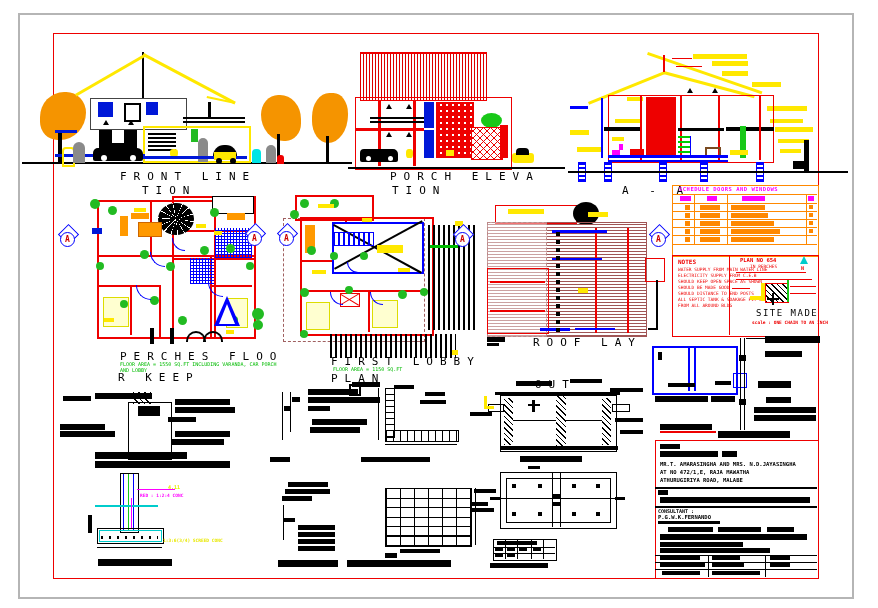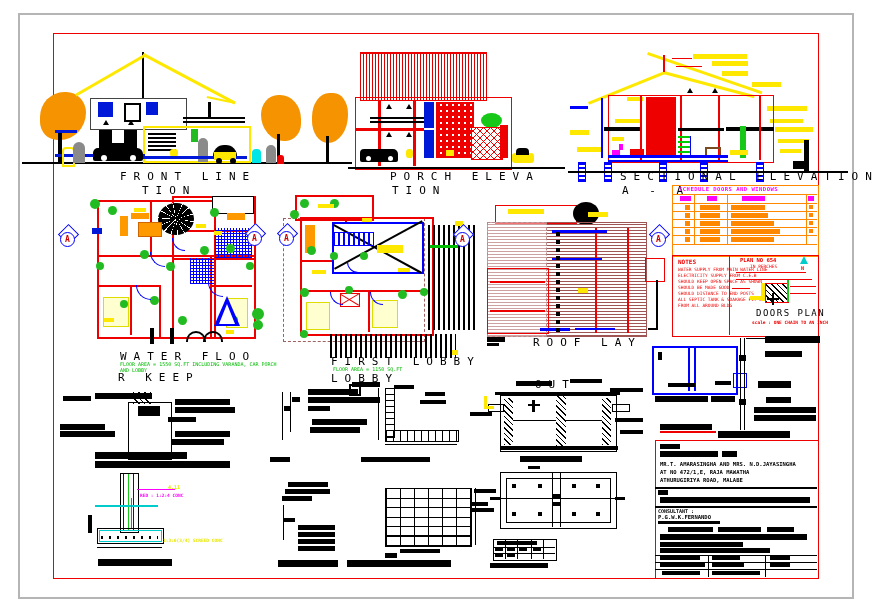--- a/index.html
+++ b/index.html
@@ -156,21 +156,20 @@
     <div class="a hh-blue" style="left:604px;top:162px;width:6px;height:18px;border:1px solid #00f"></div>
     <div class="a hh-blue" style="left:659px;top:162px;width:6px;height:18px;border:1px solid #00f"></div>
     <div class="a hh-blue" style="left:700px;top:162px;width:6px;height:18px;border:1px solid #00f"></div>
     <div class="a hh-blue" style="left:756px;top:162px;width:6px;height:18px;border:1px solid #00f"></div>
     <div class="a" style="left:804px;top:140px;width:5px;height:32px;background:#000"></div>
     <div class="a" style="left:793px;top:161px;width:16px;height:8px;background:#000"></div>
     <div class="a" style="left:570px;top:106px;width:18px;height:3px;background:#00f"></div>
     <div class="a" style="left:601px;top:98px;width:2px;height:60px;background:#00f"></div>
     <div class="a" style="left:759px;top:96px;width:2px;height:64px;background:#e00"></div>
     <div class="a" style="left:568px;top:171px;width:280px;height:2px;background:#000"></div>
-    <div class="t ttl" style="left:620px;top:170px">SECTIONAL ELEVATION</div>
     <div class="t ttl" style="left:622px;top:184px">A - A</div>
   </div>
 
   <div class="grp">
     <div class="a" style="left:97px;top:200px;width:115px;height:135px;border:2px solid #e00"></div>
     <div class="a" style="left:172px;top:196px;width:80px;height:60px;border:2px solid #e00"></div>
     <div class="a" style="left:97px;top:285px;width:60px;height:50px;border:2px solid #e00"></div>
     <div class="a" style="left:210px;top:255px;width:42px;height:80px;border:2px solid #e00"></div>
     <div class="a" style="left:97px;top:255px;width:115px;height:2px;background:#e00"></div>
     <div class="a" style="left:150px;top:200px;width:2px;height:55px;background:#e00"></div>
@@ -212,21 +211,21 @@
     <div class="arc" style="left:136px;top:285px;width:14px;height:14px"></div>
     <div class="arc" style="left:208px;top:282px;width:14px;height:14px"></div>
     <div class="arc" style="left:172px;top:238px;width:12px;height:12px"></div>
     <div class="a" style="left:214px;top:296px;width:26px;height:30px;background:#00f;clip-path:polygon(50% 0,100% 100%,0 100%)"></div>
     <div class="a" style="left:219px;top:304px;width:16px;height:20px;background:#fff;clip-path:polygon(50% 0,100% 100%,0 100%)"></div>
     <div class="a" style="left:186px;top:331px;width:16px;height:9px;border:2px solid #000;border-bottom:none;border-radius:16px 16px 0 0"></div>
     <div class="a" style="left:203px;top:331px;width:16px;height:9px;border:2px solid #000;border-bottom:none;border-radius:16px 16px 0 0"></div>
     <div class="a" style="left:150px;top:328px;width:4px;height:16px;background:#000"></div>
     <div class="a" style="left:170px;top:328px;width:4px;height:16px;background:#000"></div>
     <div class="a" style="left:92px;top:228px;width:10px;height:6px;background:#0018d8"></div>
-    <div class="t ttl" style="left:120px;top:350px">WATER FLOO</div>
+    <div class="t ttl" style="left:120px;top:350px">PERCHES FLOO</div>
     <div class="t" style="left:120px;top:361px;font-size:5px;color:#00bb00">FLOOR AREA = 1550 SQ.FT INCLUDING VARANDA, CAR PORCH</div>
     <div class="t" style="left:120px;top:367px;font-size:5px;color:#00bb00">AND LOBBY</div>
     <div class="t ttl" style="left:118px;top:371px">R KEEP</div>
   </div>
 
   <div class="grp">
     <div class="a" style="left:283px;top:218px;width:140px;height:122px;border:1.5px dashed #a06060"></div>
     <div class="a" style="left:295px;top:195px;width:75px;height:22px;border:2px solid #e00"></div>
     <div class="pl" style="left:300px;top:199px;width:9px;height:9px"></div>
     <div class="pl" style="left:330px;top:199px;width:9px;height:9px"></div>
@@ -262,21 +261,21 @@
     <div class="pl" style="left:307px;top:246px;width:9px;height:9px"></div>
     <div class="pl" style="left:330px;top:252px;width:8px;height:8px"></div>
     <div class="pl" style="left:360px;top:252px;width:8px;height:8px"></div>
     <div class="pl" style="left:300px;top:288px;width:9px;height:9px"></div>
     <div class="pl" style="left:345px;top:286px;width:8px;height:8px"></div>
     <div class="pl" style="left:398px;top:290px;width:9px;height:9px"></div>
     <div class="pl" style="left:420px;top:288px;width:8px;height:8px"></div>
     <div class="pl" style="left:300px;top:330px;width:8px;height:8px"></div>
     <div class="t ttl" style="left:331px;top:355px">FIRST LOBBY</div>
     <div class="t" style="left:333px;top:366px;font-size:5px;color:#00bb00">FLOOR AREA = 1150 SQ.FT</div>
-    <div class="t ttl" style="left:331px;top:372px">LOBBY</div>
+    <div class="t ttl" style="left:331px;top:372px">PLAN</div>
     <div class="a" style="left:349px;top:384px;width:8px;height:8px;border:2px solid #000"></div>
   </div>
 
   <div class="grp">
     <div class="a" style="left:495px;top:205px;width:80px;height:17px;border:1px solid #e00"></div>
     <div class="a" style="left:508px;top:209px;width:36px;height:5px;background:#ffe800"></div>
     <div class="a" style="left:573px;top:202px;width:26px;height:23px;background:#000;border-radius:50%"></div>
     <div class="a" style="left:588px;top:212px;width:20px;height:5px;background:#ffe800"></div>
     <div class="a hh-brown" style="left:487px;top:222px;width:158px;height:113px;border:1px solid #a05555"></div>
     <div class="a" style="left:487px;top:222px;width:58px;height:113px;background:rgba(255,255,255,.45);border:1px dashed #b88"></div>
@@ -378,21 +377,21 @@
     <div class="a" style="left:736px;top:279px;width:76px;height:1px;background:#e00"></div>
     <div class="a hd-black" style="left:765px;top:283px;width:22px;height:18px;border:1px solid #e00;background-color:#fff"></div>
     <div class="a" style="left:761px;top:283px;width:4px;height:18px;background:#ffe800"></div>
     <div class="a" style="left:750px;top:296px;width:11px;height:4px;background:#ffe800"></div>
     <div class="a" style="left:787px;top:280px;width:2px;height:22px;background:#18c818"></div>
     <div class="a" style="left:772px;top:293px;width:2px;height:12px;background:#000"></div>
     <div class="a" style="left:767px;top:298px;width:12px;height:2px;background:#000"></div>
     <div class="a" style="left:790px;top:286px;width:26px;height:1px;background:#e00"></div>
     <div class="a" style="left:790px;top:293px;width:26px;height:1px;background:#e00"></div>
     <div class="a" style="left:732px;top:288px;width:18px;height:1px;background:#e00"></div>
-    <div class="t" style="left:756px;top:308px;font-size:9px;letter-spacing:1.5px">DOORS PLAN</div>
+    <div class="t" style="left:756px;top:308px;font-size:9px;letter-spacing:1.5px">SITE MADE</div>
     <div class="t" style="left:752px;top:320px;font-size:4.5px;font-weight:bold;color:#e00">scale : ONE CHAIN TO AN INCH</div>
   </div>
 
   <div class="grp">
     <div class="a" style="left:63px;top:396px;width:28px;height:5px;background:#000"></div>
     <div class="a" style="left:95px;top:393px;width:57px;height:6px;background:#000"></div>
     <div class="a" style="left:60px;top:424px;width:45px;height:6px;background:#000"></div>
     <div class="a" style="left:60px;top:431px;width:55px;height:6px;background:#000"></div>
     <div class="a" style="left:128px;top:402px;width:42px;height:56px;border:1px solid #000"></div>
     <div class="a hd-black" style="left:133px;top:392px;width:18px;height:12px"></div>

